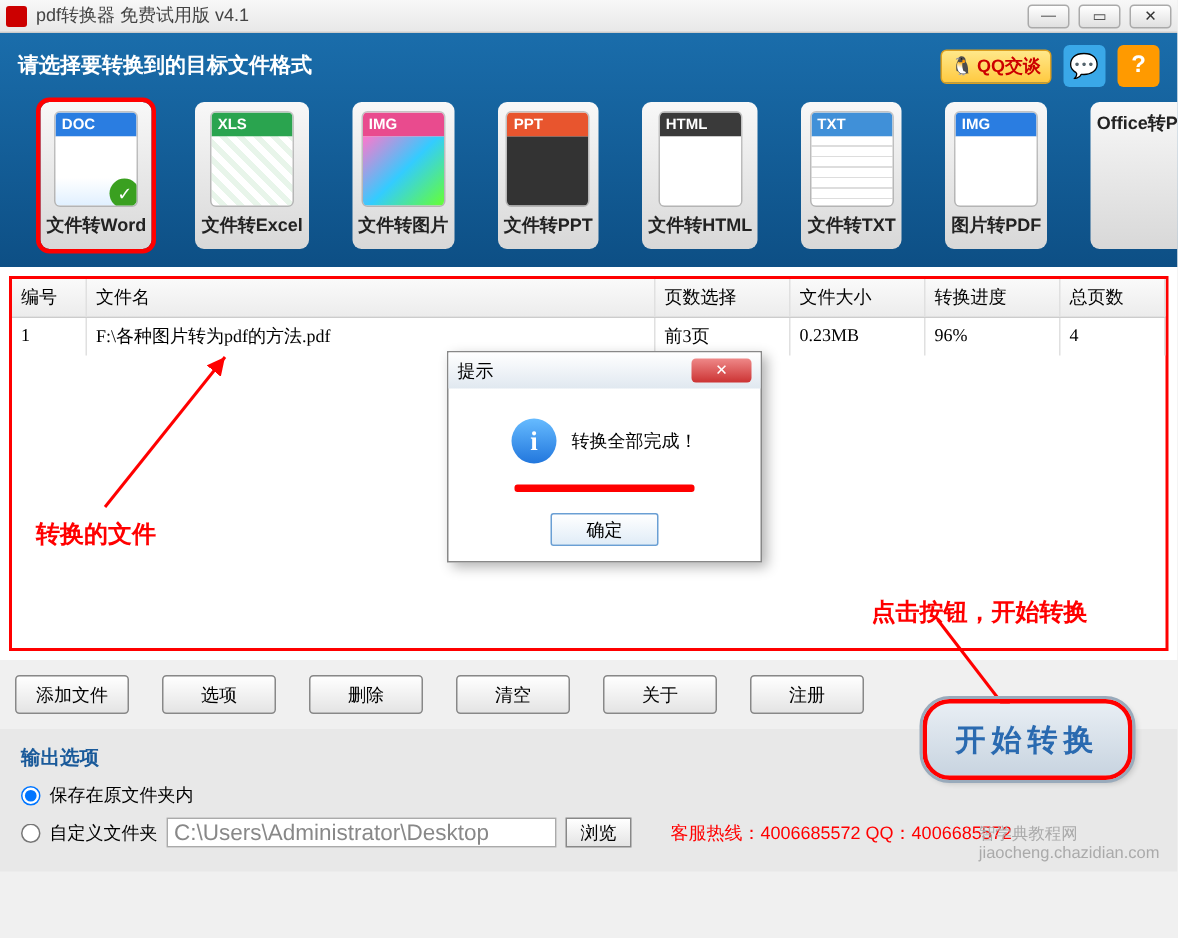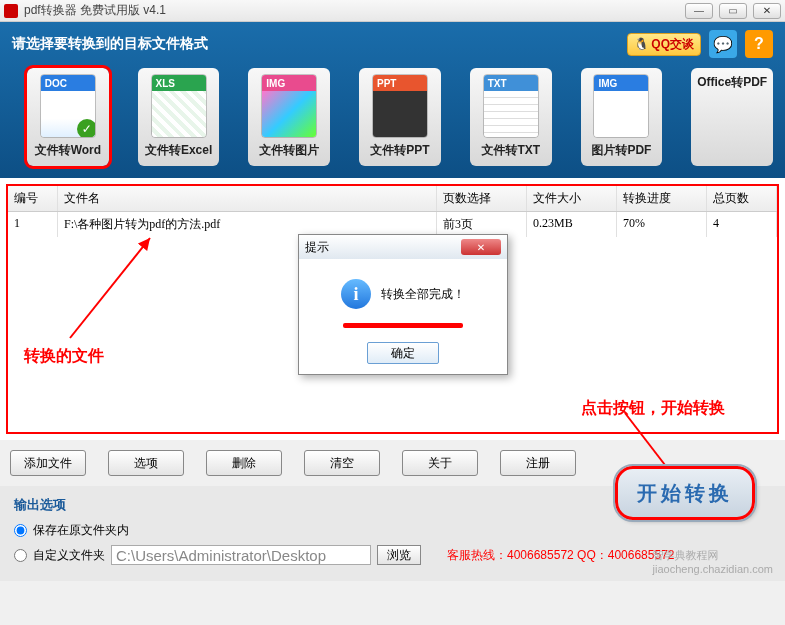--- a/index.html
+++ b/index.html
@@ -122,20 +122,27 @@
         <div class="format-label">文件转图片</div>
       </div>
       <div class="format-tile">
         <div class="ficon ppt">
           <div class="bar">PPT</div>
           <div class="body"></div>
         </div>
         <div class="format-label">文件转PPT</div>
       </div>
       <div class="format-tile">
+        <div class="ficon html">
+          <div class="bar">HTML</div>
+          <div class="body"></div>
+        </div>
+        <div class="format-label">文件转HTML</div>
+      </div>
+      <div class="format-tile">
         <div class="ficon txt">
           <div class="bar">TXT</div>
           <div class="body"></div>
         </div>
         <div class="format-label">文件转TXT</div>
       </div>
       <div class="format-tile">
         <div class="ficon imgpdf">
           <div class="bar">IMG</div>
           <div class="body"></div>
@@ -157,21 +164,21 @@
       <div class="c-size">文件大小</div>
       <div class="c-prog">转换进度</div>
       <div class="c-total">总页数</div>
     </div>
     <div id="tbody">
         <div class="trow">
           <div class="c-num">1</div>
           <div class="c-name">F:\各种图片转为pdf的方法.pdf</div>
           <div class="c-pages">前3页</div>
           <div class="c-size">0.23MB</div>
-          <div class="c-prog">70%</div>
+          <div class="c-prog">96%</div>
           <div class="c-total">4</div>
         </div>
       </div>
   </div>
 
   <div class="anno anno1">转换的文件</div>
   <div class="anno anno2">点击按钮，开始转换</div>
 
   <svg class="arrow" style="left:60px;top:50px;" width="120" height="120">
     <defs>

